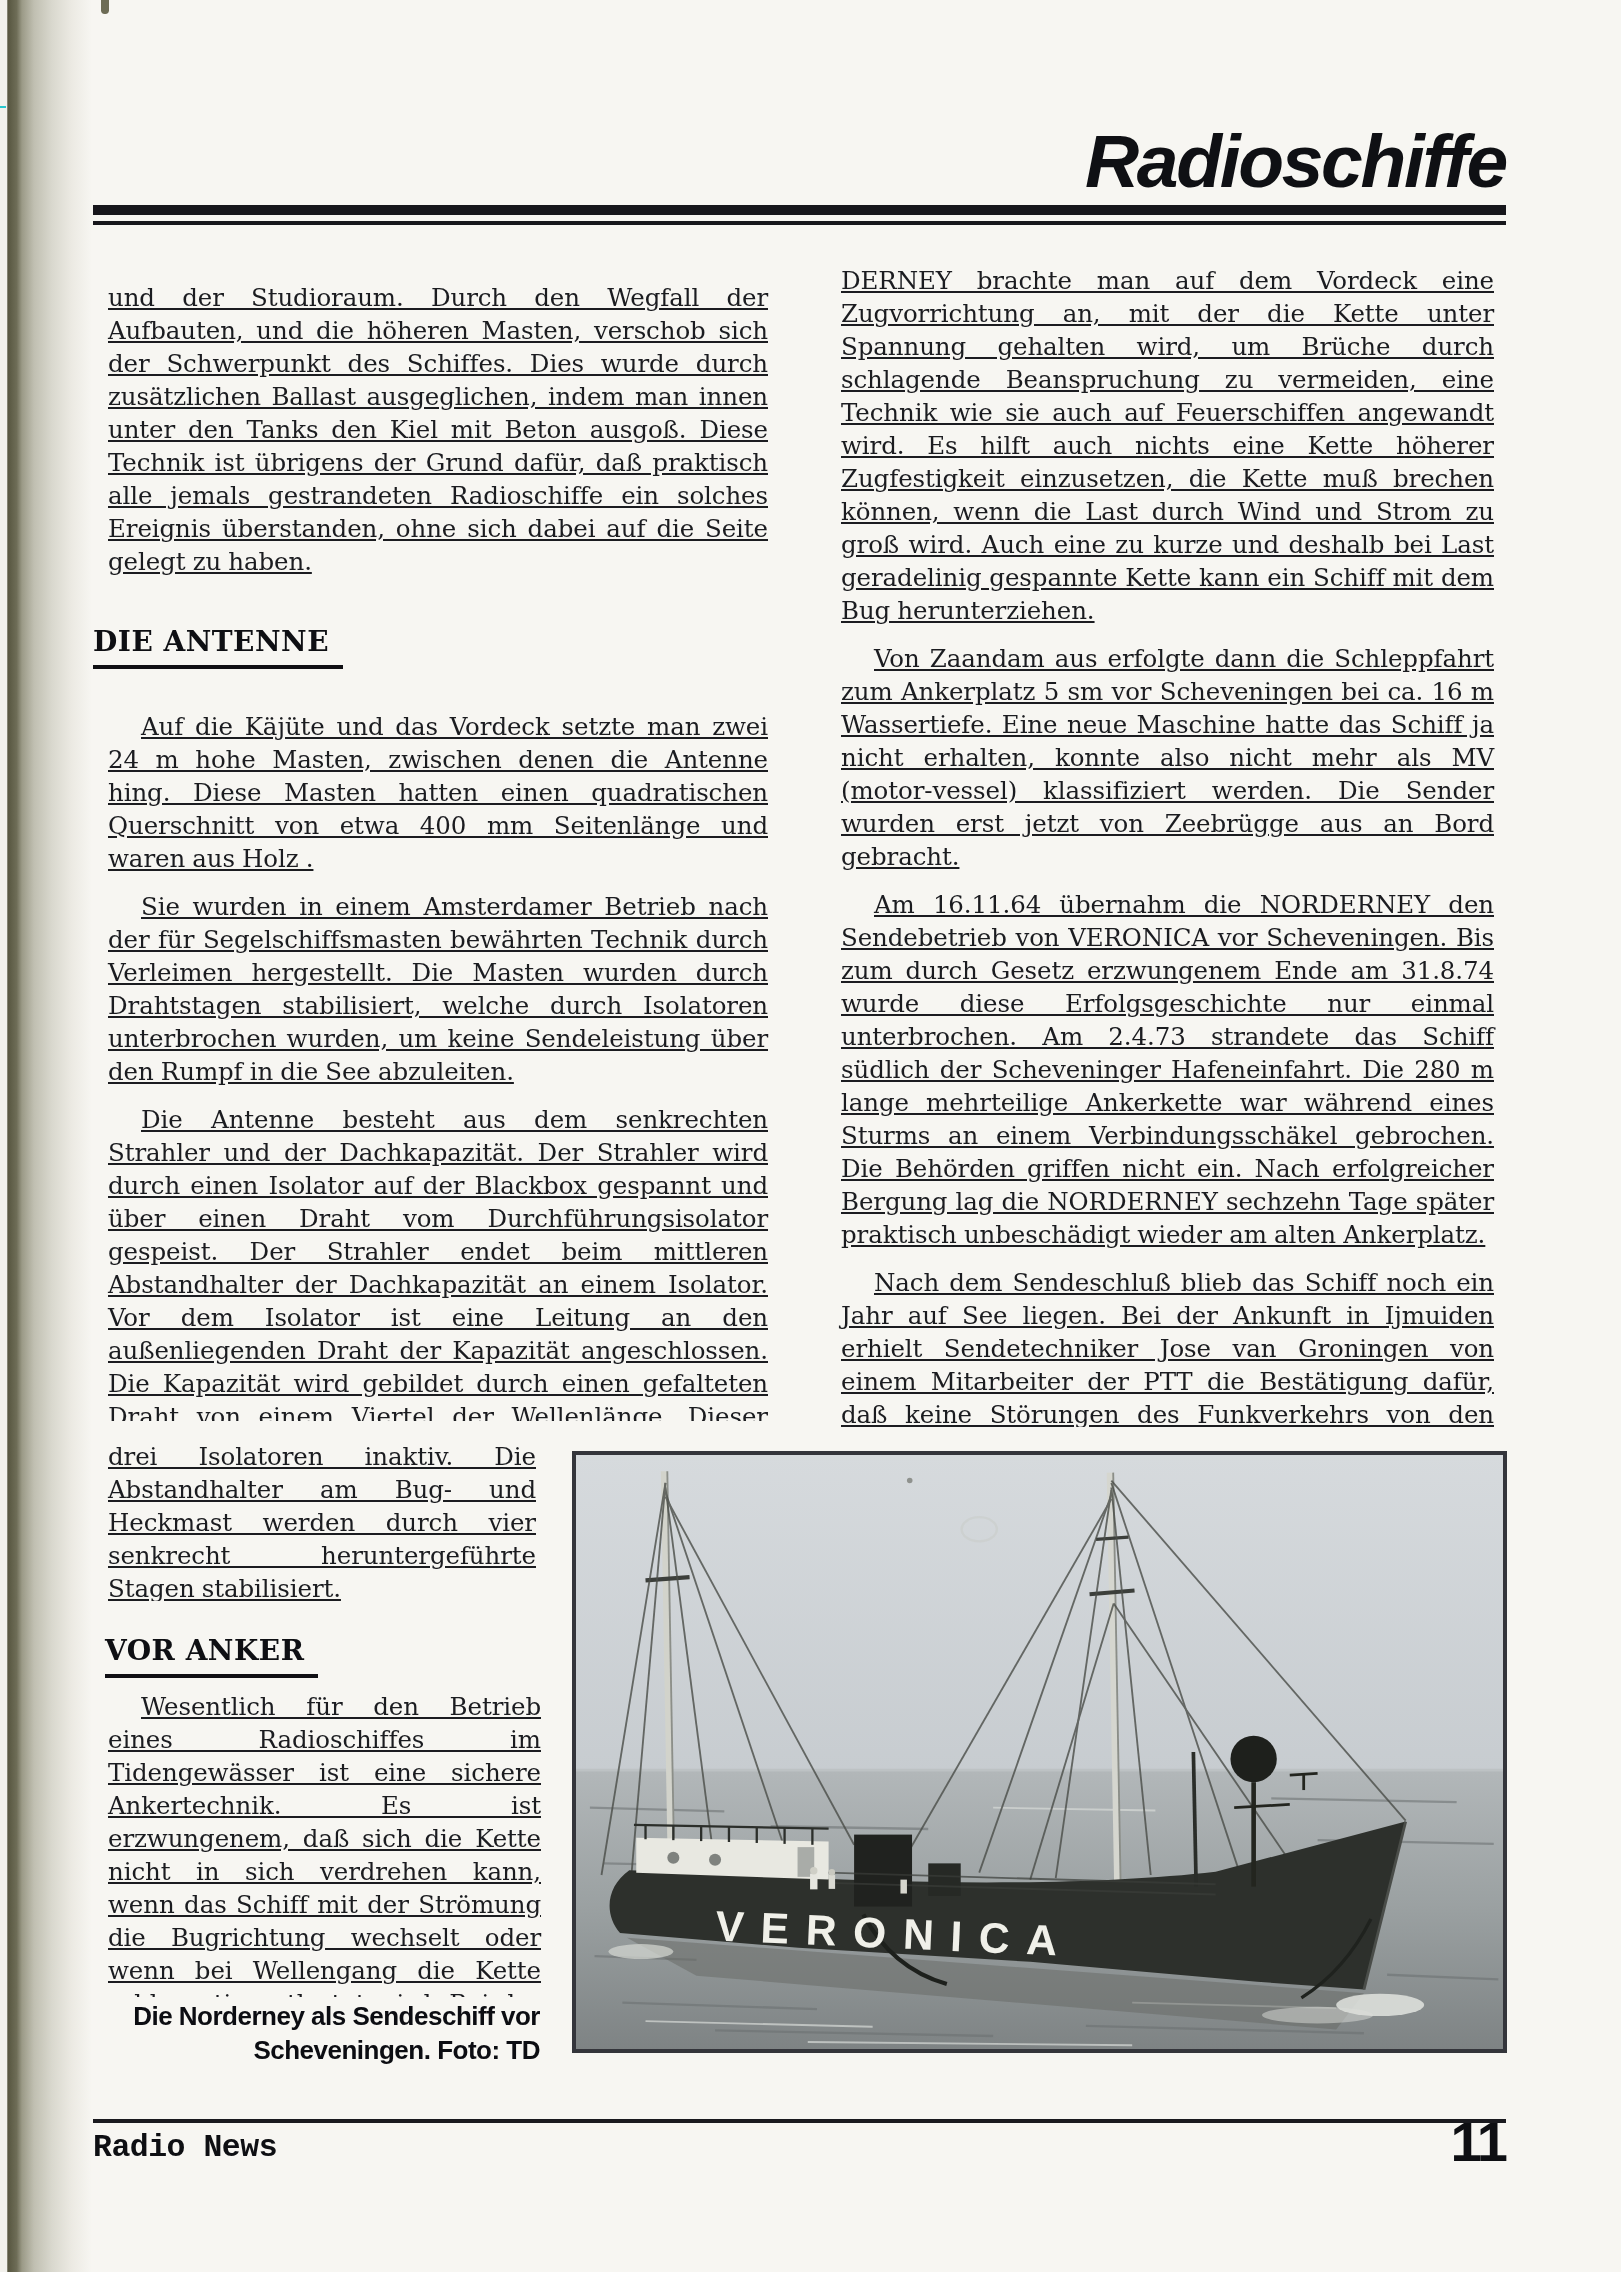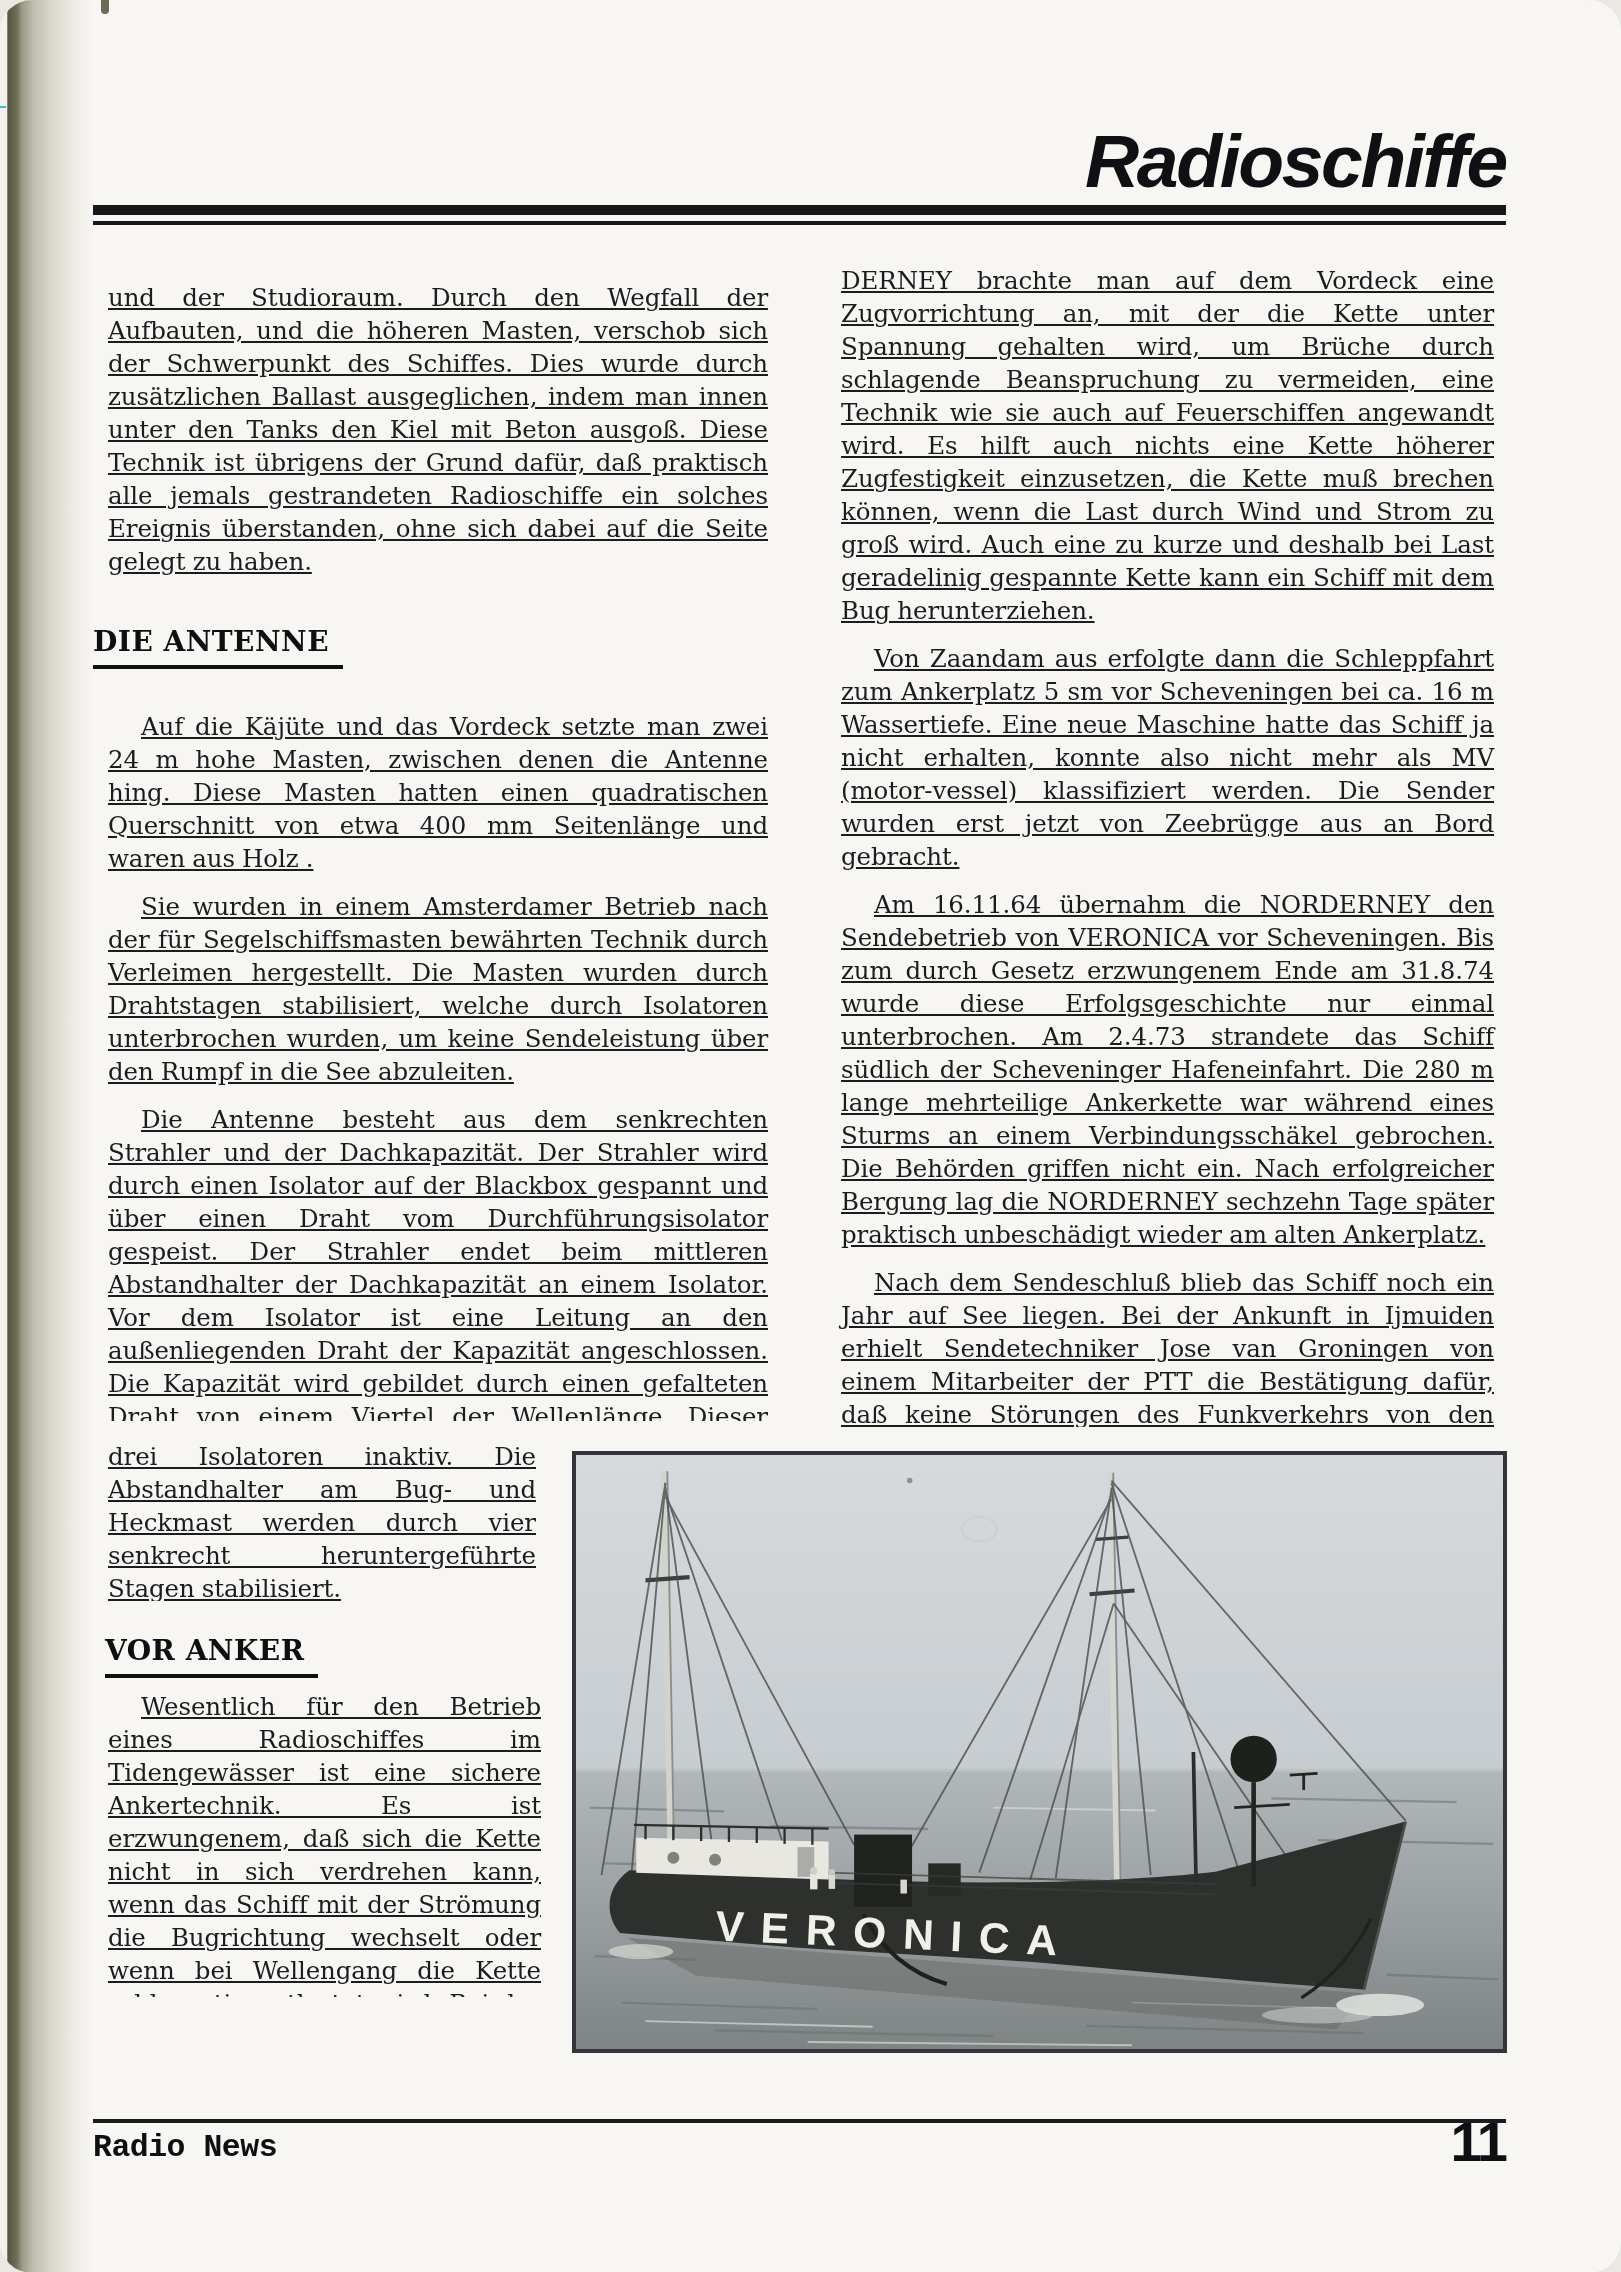--- a/index.html
+++ b/index.html
@@ -3,21 +3,20 @@
 <meta charset="utf-8">
 <style>
   html,body{margin:0;padding:0;background:#e9e8e3;}
   #page{
     position:relative;
     width:1621px;height:2273px;
     background:#f7f6f2;
     overflow:hidden;
     font-family:"DejaVu Serif","Liberation Serif",serif;
     color:#1b1c20;
-    border-radius:32px;
   }
   
   .binding{
     position:absolute;left:0;top:0;width:93px;height:2273px;
     background:linear-gradient(90deg,
       #f2f1ec 0px,#f2f1ec 6.5px,
       #575640 7.9px,#6e6d57 16.7px,
       #9b9a87 22px,#c0bfb1 34px,
       #d9d8ce 52px,#eceae3 72px,
       #f7f6f2 92px);
@@ -99,20 +98,24 @@
   <div class="narrow-a">
     <p class="body">drei Isolatoren inaktiv. Die Abstandhalter am Bug- und Heckmast werden durch vier senkrecht heruntergeführte Stagen stabilisiert.</p>
   </div>
 
   <h2 class="sect head-anker">VOR ANKER</h2>
 
   <div class="narrow-b">
     <p class="body indent">Wesentlich für den Betrieb eines Radioschiffes im Tidengewässer ist eine sichere Ankertechnik. Es ist erzwungenem, daß sich die Kette nicht in sich verdrehen kann, wenn das Schiff mit der Strömung die Bugrichtung wechselt oder wenn bei Wellengang die Kette schlagartig entlastet wird. Bei der NOR-</p>
   </div>
 
+  <div class="caption">
+    <div>Die Norderney als Sendeschiff vor</div>
+    <div>Scheveningen. Foto: TD</div>
+  </div>
 
   <div class="col-right">
     <p class="body">DERNEY brachte man auf dem Vordeck eine Zugvorrichtung an, mit der die Kette unter Spannung gehalten wird, um Brüche durch schlagende Beanspruchung zu vermeiden, eine Technik wie sie auch auf Feuerschiffen angewandt wird. Es hilft auch nichts eine Kette höherer Zugfestigkeit einzusetzen, die Kette muß brechen können, wenn die Last durch Wind und Strom zu groß wird. Auch eine zu kurze und deshalb bei Last geradelinig gespannte Kette kann ein Schiff mit dem Bug herunterziehen.</p>
     <p class="body indent">Von Zaandam aus erfolgte dann die Schleppfahrt zum Ankerplatz 5 sm vor Scheveningen bei ca. 16 m Wassertiefe. Eine neue Maschine hatte das Schiff ja nicht erhalten, konnte also nicht mehr als MV (motor-vessel) klassifiziert werden. Die Sender wurden erst jetzt von Zeebrügge aus an Bord gebracht.</p>
     <p class="body indent">Am 16.11.64 übernahm die NORDERNEY den Sendebetrieb von VERONICA vor Scheveningen. Bis zum durch Gesetz erzwungenem Ende am 31.8.74 wurde diese Erfolgsgeschichte nur einmal unterbrochen. Am 2.4.73 strandete das Schiff südlich der Scheveninger Hafeneinfahrt. Die 280 m lange mehrteilige Ankerkette war während eines Sturms an einem Verbindungsschäkel gebrochen. Die Behörden griffen nicht ein. Nach erfolgreicher Bergung lag die NORDERNEY sechzehn Tage später praktisch unbeschädigt wieder am alten Ankerplatz.</p>
     <p class="body indent">Nach dem Sendeschluß blieb das Schiff noch ein Jahr auf See liegen. Bei der Ankunft in Ijmuiden erhielt Sendetechniker Jose van Groningen von einem Mitarbeiter der PTT die Bestätigung dafür, daß keine Störungen des Funkverkehrs von den Sendern der NORDERNEY ausgegangen seien. Die Sender wurden nach dem Ausbau auf einem Bauernhof gelagert und später an die Firma MEBO verkauft.</p>
   </div>
 
   <figure class="photo" style="margin:0">
     <svg viewBox="0 0 2000 1280" preserveAspectRatio="none">

